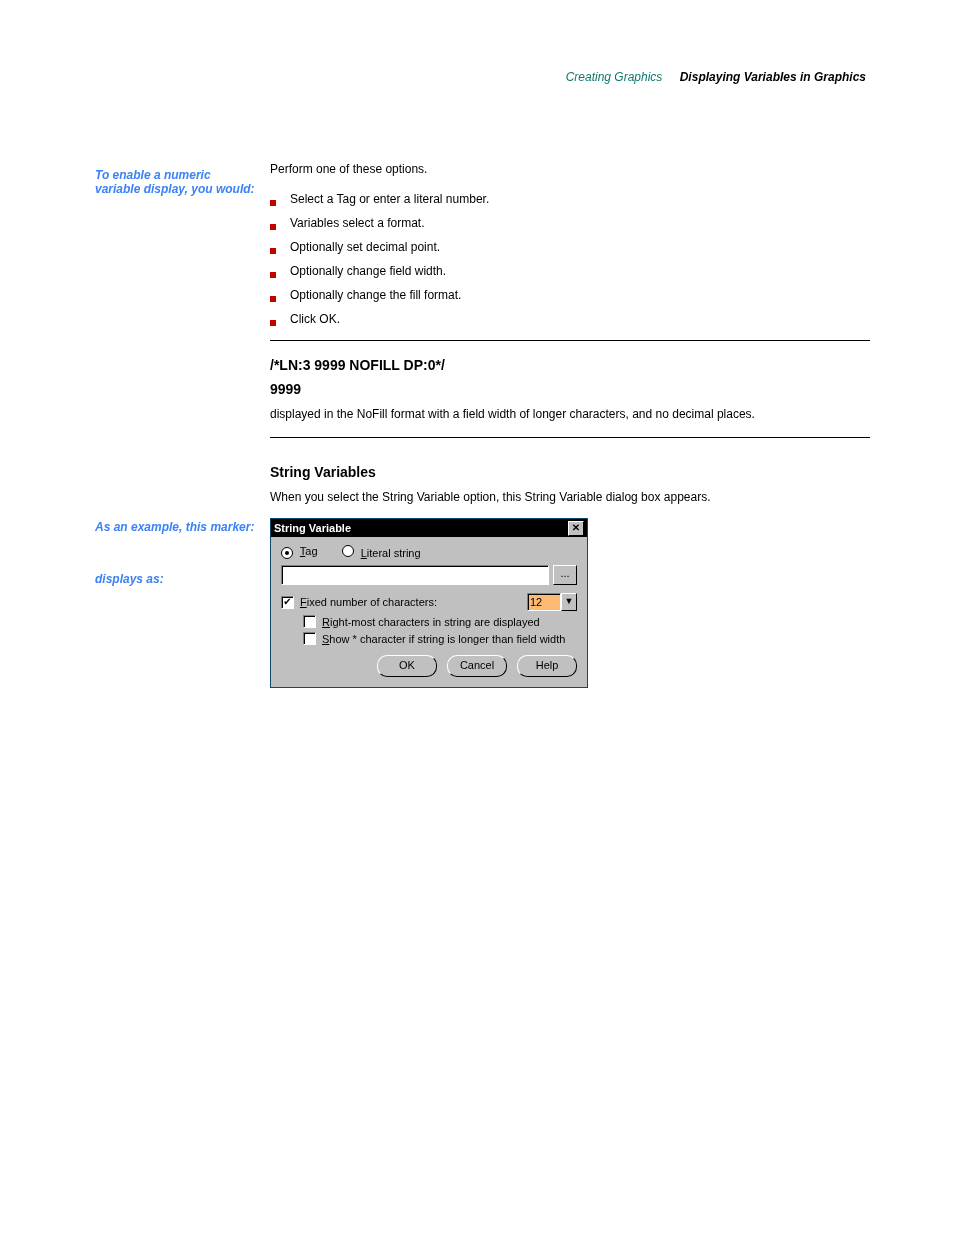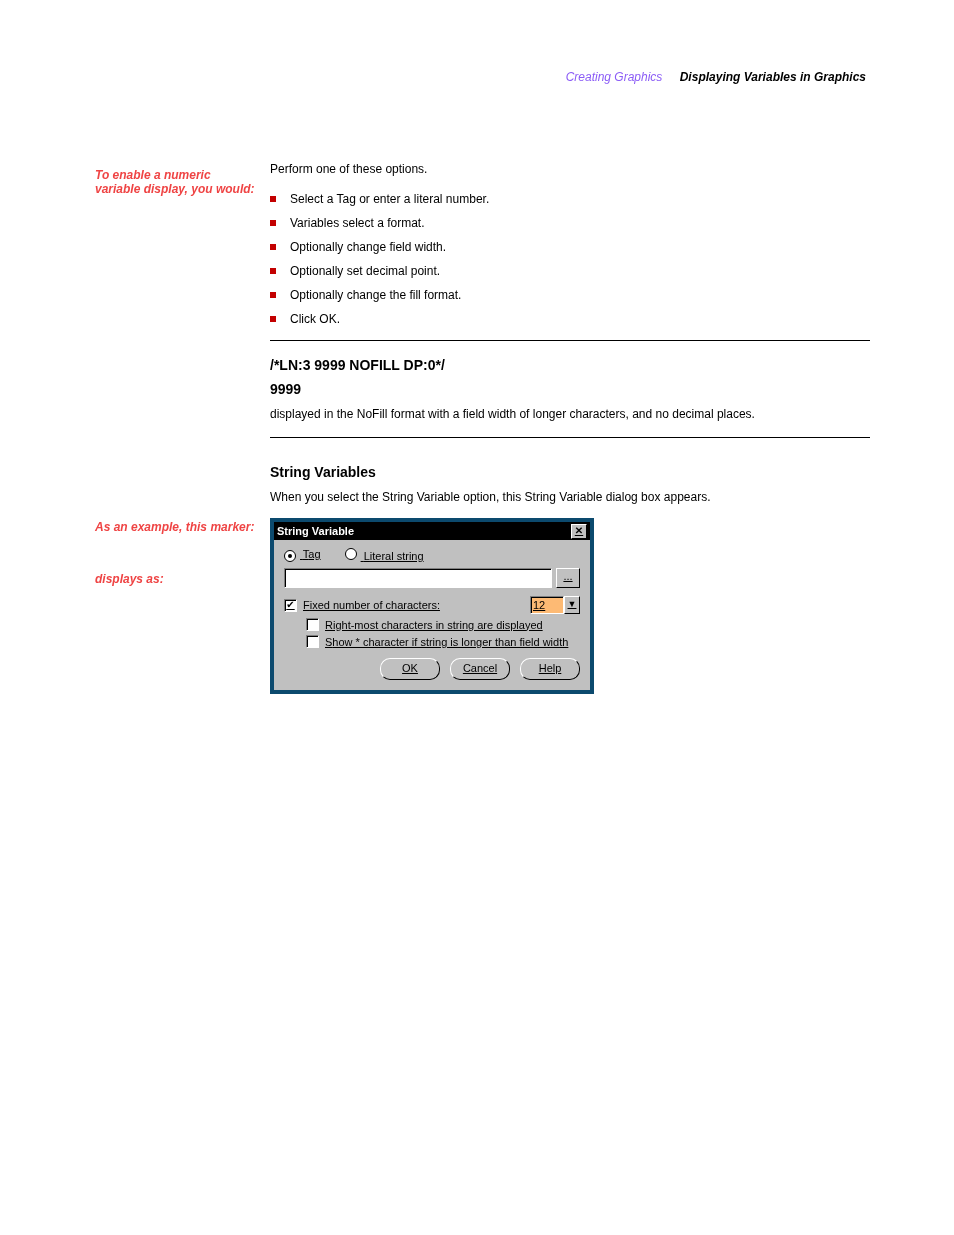--- a/index.html
+++ b/index.html
@@ -19,52 +19,52 @@
   .running-head {
     position: absolute;
     top: 70px;
     right: 88px;
     font-size: 12px;
     font-style: italic;
     text-align: right;
   }
   .running-head .chap {
     font-style: italic;
-    color: #8b5cf6;
+    color: #0f766e;
   }
   .running-head .sec {
     margin-left: 14px;
     font-weight: bold;
   }
   .content {
     margin-left: 190px;
     margin-top: 80px;
     width: 600px;
   }
   .left-label {
     position: absolute;
     left: 95px;
     width: 160px;
     text-align: left;
     font-size: 12px;
     font-style: italic;
     font-weight: bold;
-    color: #ef4444;
+    color: #3b82f6;
   }
   .para {
     font-size: 12px;
     line-height: 1.5;
     margin-bottom: 14px;
   }
   .bullets {
     margin: 10px 0 14px 0;
   }
   .bullet-row {
     display: flex;
-    align-items: flex-start;
+    align-items: flex-end;
     margin: 10px 0;
     font-size: 12px;
   }
   .sq {
     width: 6px;
     height: 6px;
     background: #c30000;
     margin-top: 4px;
     margin-right: 14px;
     flex-shrink: 0;
@@ -86,26 +86,25 @@
     margin: 26px 0 8px 0;
   }
   .section-sub {
     font-size: 12px;
     margin-bottom: 12px;
   }
 
   
   .dialog {
     width: 316px;
-    border: 4px solid #0c4a6e;
+    border: 1px solid #0c4a6e;
     background: #c0c0c0;
     font-family: "MS Sans Serif", Tahoma, Arial, sans-serif;
     font-size: 11px;
     margin-top: 6px;
-    text-decoration: underline;
   }
   .titlebar {
     background: #000;
     color: #fff;
     display: flex;
     align-items: center;
     justify-content: space-between;
     padding: 1px 3px;
     height: 16px;
     font-weight: bold;
@@ -273,25 +272,25 @@
       <div class="bullet-row">
           <div class="sq"></div>
           <span>Select a Tag or enter a literal number.</span>
         </div>
       <div class="bullet-row">
           <div class="sq"></div>
           <span>Variables select a format.</span>
         </div>
       <div class="bullet-row">
           <div class="sq"></div>
+          <span>Optionally set decimal point.</span>
+        </div>
+      <div class="bullet-row">
+          <div class="sq"></div>
           <span>Optionally change field width.</span>
-        </div>
-      <div class="bullet-row">
-          <div class="sq"></div>
-          <span>Optionally set decimal point.</span>
         </div>
       <div class="bullet-row">
           <div class="sq"></div>
           <span>Optionally change the fill format.</span>
         </div>
       <div class="bullet-row">
           <div class="sq"></div>
           <span>Click OK.</span>
         </div>
     </div>

